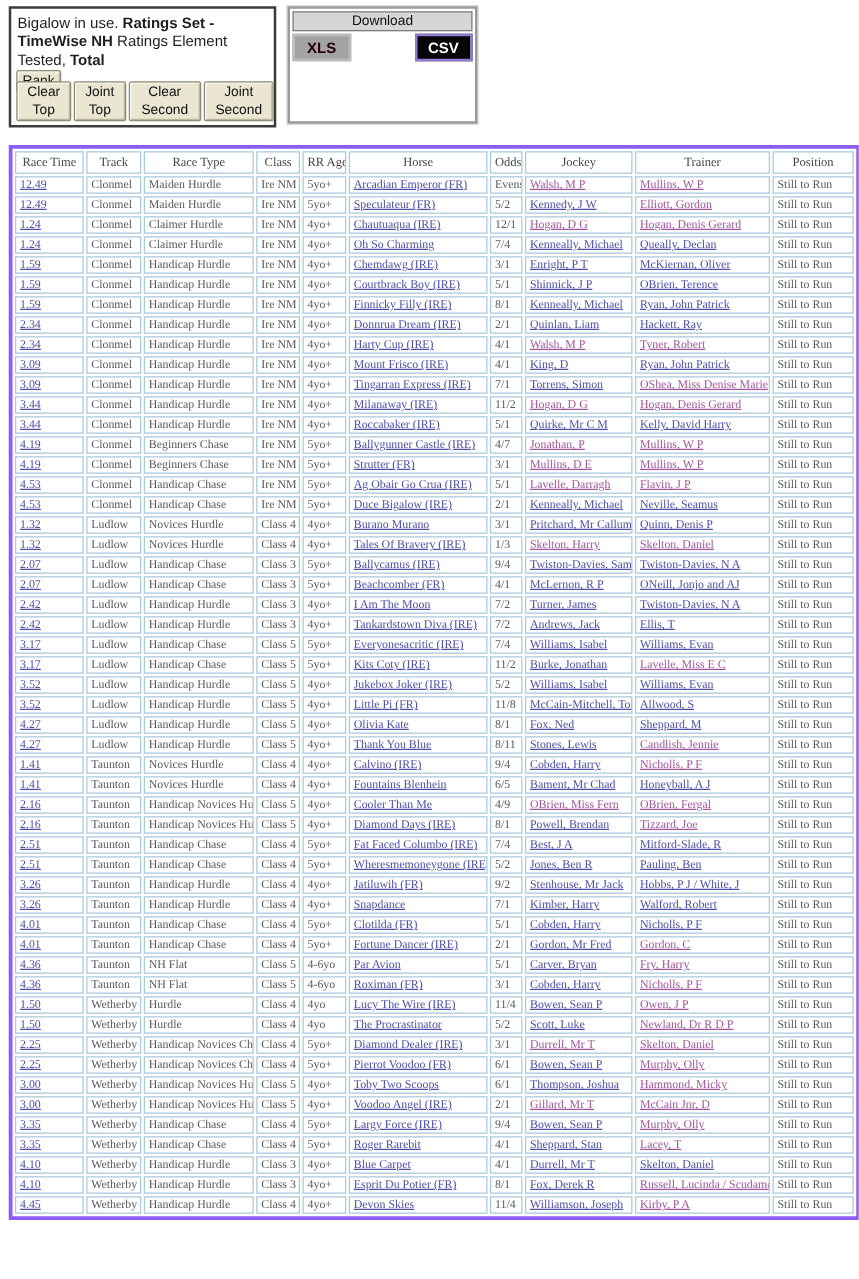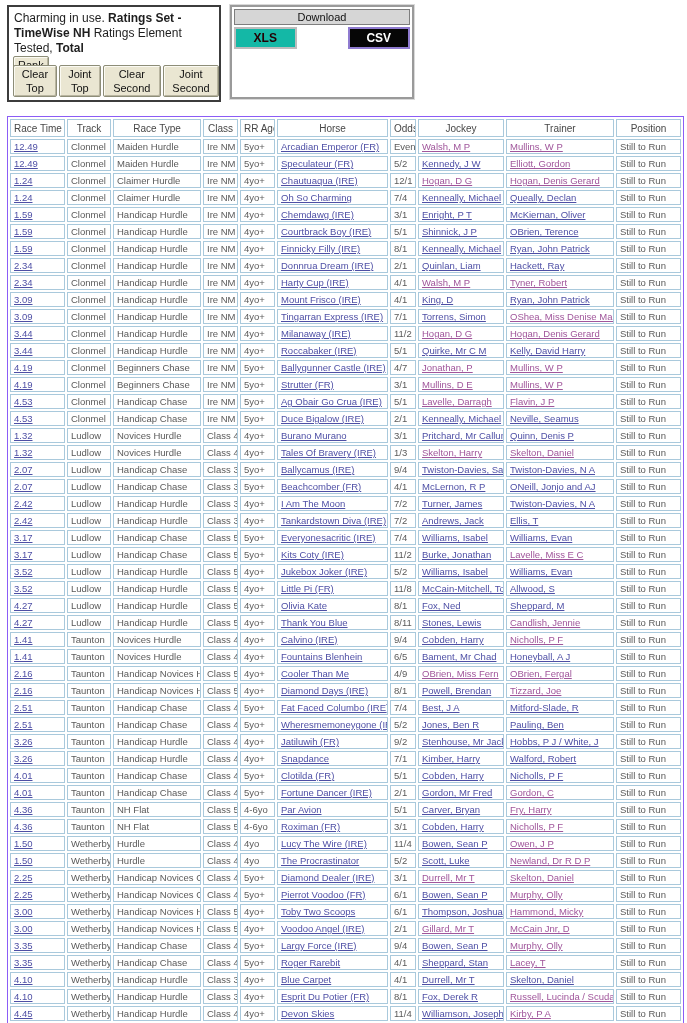--- a/index.html
+++ b/index.html
@@ -7,44 +7,44 @@
   
   .topbar{display:flex;align-items:stretch;margin-bottom:14px;}
   .criteria-box{border:2px solid #3c3c3c;width:214px;height:97px;box-sizing:border-box;padding:4px 5px;position:relative;background:#fff;}
   .criteria-text{font-size:12px;color:#1e1e1e;line-height:15px;}
   .criteria-text b{font-weight:bold;}
   .rank-row{position:absolute;left:4px;bottom:26px;}
   .btn-row{position:absolute;left:4px;bottom:3px;display:flex;gap:2px;}
   button.win{background:#eae6d2;border:1px solid #8d8d78;border-radius:2px;font-size:11px;color:#111;
     padding:1px 4px;font-family:inherit;line-height:14px;
     box-shadow:inset 1px 1px 0 #fbfaf2, inset -1px -1px 0 #b9b5a0;cursor:pointer;}
-  .download-panel{margin-left:9px;border:2px solid #9a9a9a;box-shadow:0 0 0 1px #d9d9d9;width:184px;height:94px;
+  .download-panel{margin-left:9px;border:2px solid #9a9a9a;box-shadow:0 0 0 1px #d9d9d9;width:152px;height:94px;
     box-sizing:border-box;padding:2px;background:#fff;}
   .download-header{background:#d6d6d6;border:1px solid #7e7e7e;text-align:center;font-size:11px;color:#111;
     padding:1px 0;margin-bottom:2px;}
   .download-buttons{display:flex;gap:3px;}
   .dl-btn{flex:1;font-weight:bold;font-size:12px;text-align:center;padding:2px 0;font-family:inherit;cursor:pointer;}
-  .xls{background:#14b8a6;color:#250004;border:2px solid #bcbcbc;}
+  .xls{background:#a3a3a3;color:#250004;border:2px solid #bcbcbc;}
   .csv{background:#060606;color:#ffffff;border:2px solid #8f7bd0;margin-left:48px;}
   
-  table.races{border-collapse:separate;border-spacing:2px;border:1px solid #8b5cf6;table-layout:fixed;width:675px;}
+  table.races{border-collapse:separate;border-spacing:2px;border:3px solid #8b5cf6;table-layout:fixed;width:675px;font-family:Liberation Serif, serif;}
   th,td{border:1px solid #a9c9dc;background:#fff;box-sizing:border-box;white-space:nowrap;overflow:hidden;
     padding:1px 3px;font-size:9.5px;color:#5a5a5a;text-align:left;}
   th{text-align:center;font-weight:normal;color:#474747;font-size:10px;height:18px;vertical-align:middle;}
   td{height:14px;}
   a.lnk{color:#4e4fa5;text-decoration:underline;cursor:pointer;}
   a.lnk.visited{color:#a0569b;}
 </style>
 </head>
 <body>
 
 <div class="topbar">
   <div class="criteria-box">
     <div class="criteria-text">
-      <span>Charming in use. </span><b>Ratings Set - TimeWise NH</b><span> Ratings Element Tested, </span><b>Total</b>
+      <span>Bigalow in use. </span><b>Ratings Set - TimeWise NH</b><span> Ratings Element Tested, </span><b>Total</b>
     </div>
     <div class="rank-row">
       <button class="win">Rank</button>
     </div>
     <div class="btn-row">
       <button class="win">Clear Top</button>
       <button class="win">Joint Top</button>
       <button class="win">Clear Second</button>
       <button class="win">Joint Second</button>
     </div>

